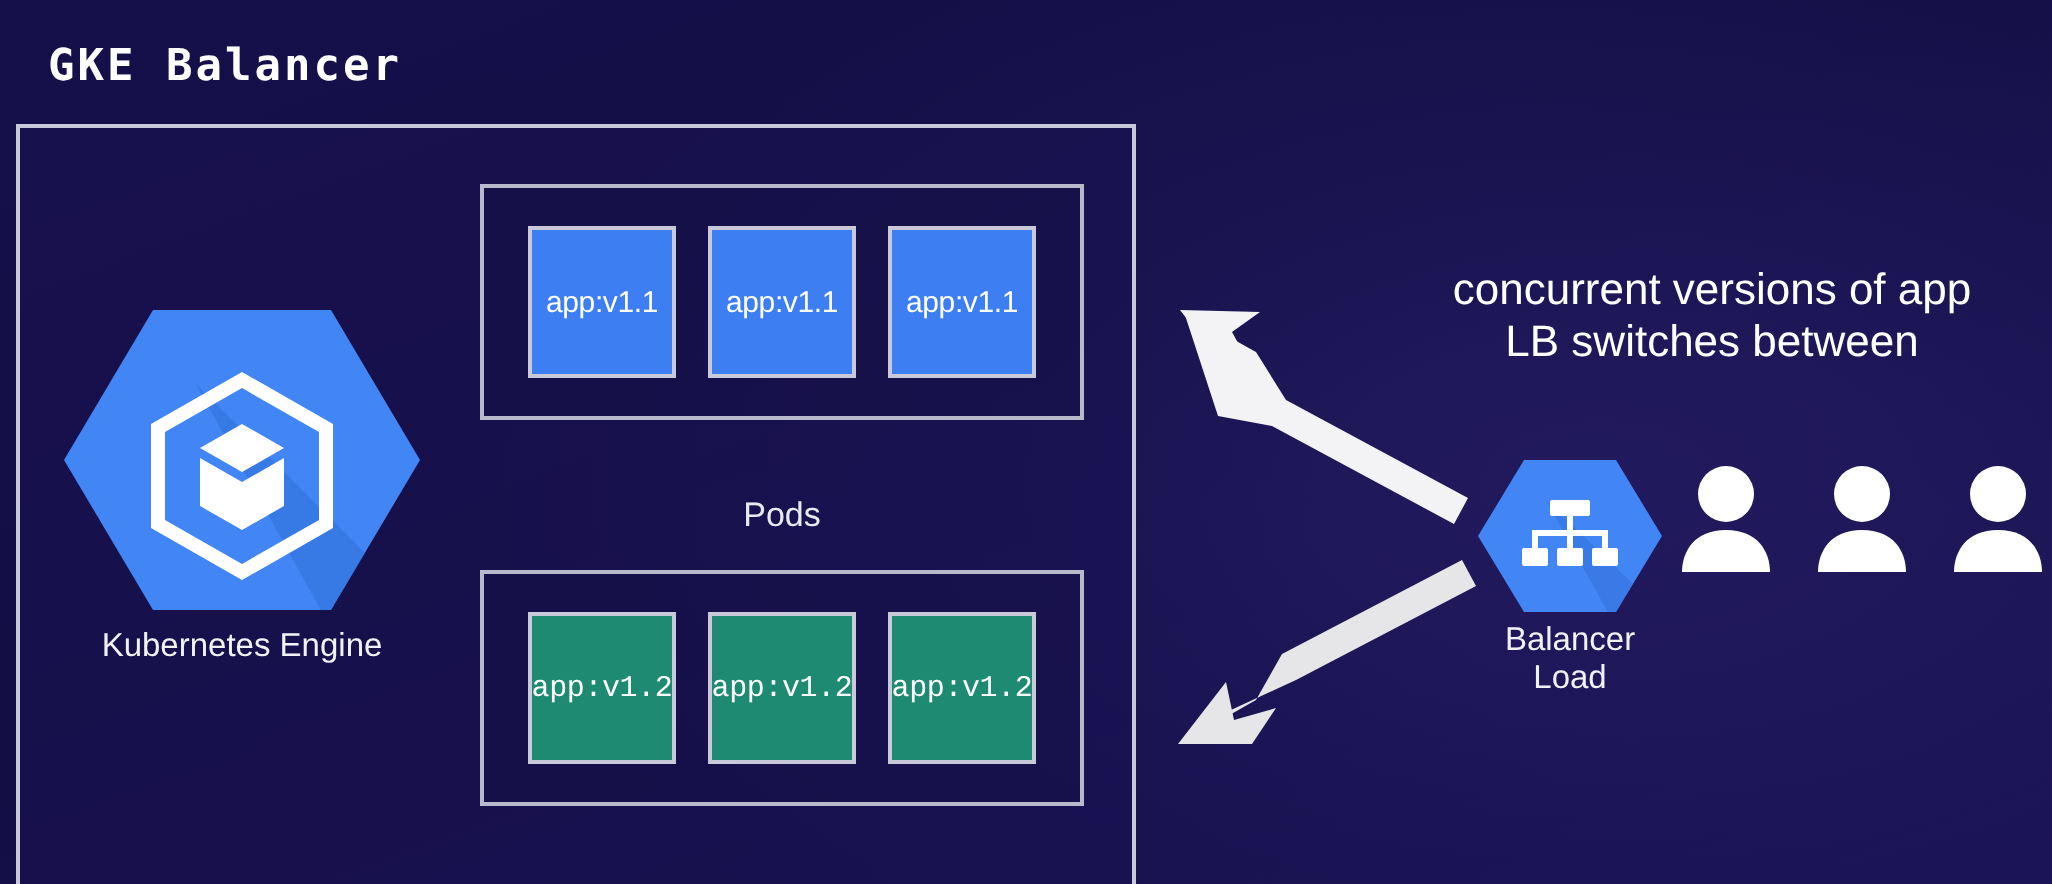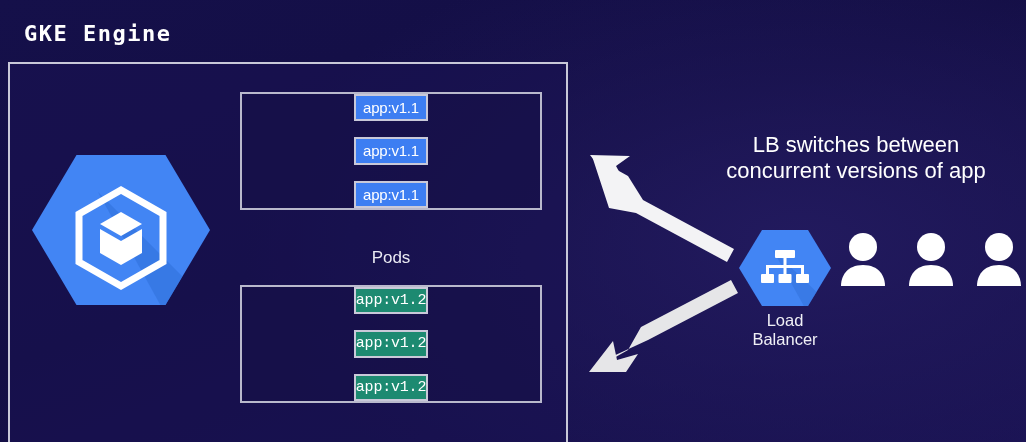--- a/index.html
+++ b/index.html
@@ -79,21 +79,20 @@
   .pod-group.top { top: 92px; }
   .pod-group.bottom { top: 285px; font-family: Liberation Mono, monospace; }
 
   .pod-row {
     position: absolute;
     left: 0; top: 0; right: 0; bottom: 0;
     display: flex;
     align-items: center;
     justify-content: center;
     gap: 16px;
-    flex-direction: column;
   }
   .pod {
     width: 74px;
     height: 76px;
     border: 2px solid #c9c9d9;
     box-sizing: border-box;
     display: flex;
     align-items: center;
     justify-content: center;
     color: #ffffff;
@@ -163,21 +162,21 @@
     display: flex;
     gap: 18px;
   }
   .user { width: 50px; height: 56px; }
 </style>
 </head>
 <body>
 
 <div class="stage">
 
-  <div class="cluster-title">GKE Engine</div>
+  <div class="cluster-title">GKE Balancer</div>
 
   <div class="cluster-box"></div>
 
   <div class="gke-node">
     <div class="hex">
       <svg width="178" height="156" viewBox="0 0 178 156" xmlns="http://www.w3.org/2000/svg">
         <defs>
           <clipPath id="hexclip">
             <polygon points="44.5,3 133.5,3 178,78 133.5,153 44.5,153 0,78"></polygon>
           </clipPath>
@@ -189,20 +188,21 @@
         <g fill="none" stroke="#ffffff" stroke-width="7">
           <polygon points="89,38 131,62 131,110 89,134 47,110 47,62"></polygon>
         </g>
         <g fill="#ffffff">
           <polygon points="89,60 110,72 89,84 68,72"></polygon>
           <polygon points="68,77 89,89 89,113 68,101"></polygon>
           <polygon points="110,77 110,101 89,113 89,89"></polygon>
         </g>
       </svg>
     </div>
+    <div class="node-label">Kubernetes Engine</div>
   </div>
 
   <div class="pod-group top">
     <div class="pod-row">
       <div class="pod v1">app:v1.1</div>
       <div class="pod v1">app:v1.1</div>
       <div class="pod v1">app:v1.1</div>
     </div>
   </div>
 
@@ -223,22 +223,22 @@
       <polygon fill="#f3f3f5" points="590,155 630,156 616,166 627,186 611,182"></polygon>
     </g>
 
     <g>
       <polygon fill="#e6e6e8" points="591,371 628,350 641,327 731,280 738,293 648,340 609,358"></polygon>
       <polygon fill="#e6e6e8" points="589,372 613,341 617,360 638,354 626,372"></polygon>
     </g>
   </svg>
 
   <div class="lb-caption">
+    <div>concurrent versions of app</div>
     <div>LB switches between</div>
-    <div>concurrent versions of app</div>
   </div>
 
   <div class="lb-node">
     <div class="lb-hex">
       <svg width="92" height="80" viewBox="0 0 92 80" xmlns="http://www.w3.org/2000/svg">
         <defs>
           <clipPath id="lbclip">
             <polygon points="23,2 69,2 92,40 69,78 23,78 0,40"></polygon>
           </clipPath>
         </defs>
@@ -253,22 +253,22 @@
           <rect x="27" y="40" width="3" height="6"></rect>
           <rect x="44.5" y="40" width="3" height="6"></rect>
           <rect x="62" y="40" width="3" height="6"></rect>
           <rect x="22" y="46" width="13" height="9" rx="1"></rect>
           <rect x="39.5" y="46" width="13" height="9" rx="1"></rect>
           <rect x="57" y="46" width="13" height="9" rx="1"></rect>
         </g>
       </svg>
     </div>
     <div class="lb-label">
+      <div>Balancer</div>
       <div>Load</div>
-      <div>Balancer</div>
     </div>
   </div>
 
   <div class="users">
     <svg class="user" viewBox="0 0 50 56" xmlns="http://www.w3.org/2000/svg">
       <circle cx="25" cy="15" r="14" fill="#ffffff"></circle>
       <path d="M25 33 C9 33 3 44 3 54 L47 54 C47 44 41 33 25 33 Z" fill="#ffffff"></path>
     </svg>
     <svg class="user" viewBox="0 0 50 56" xmlns="http://www.w3.org/2000/svg">
       <circle cx="25" cy="15" r="14" fill="#ffffff"></circle>

